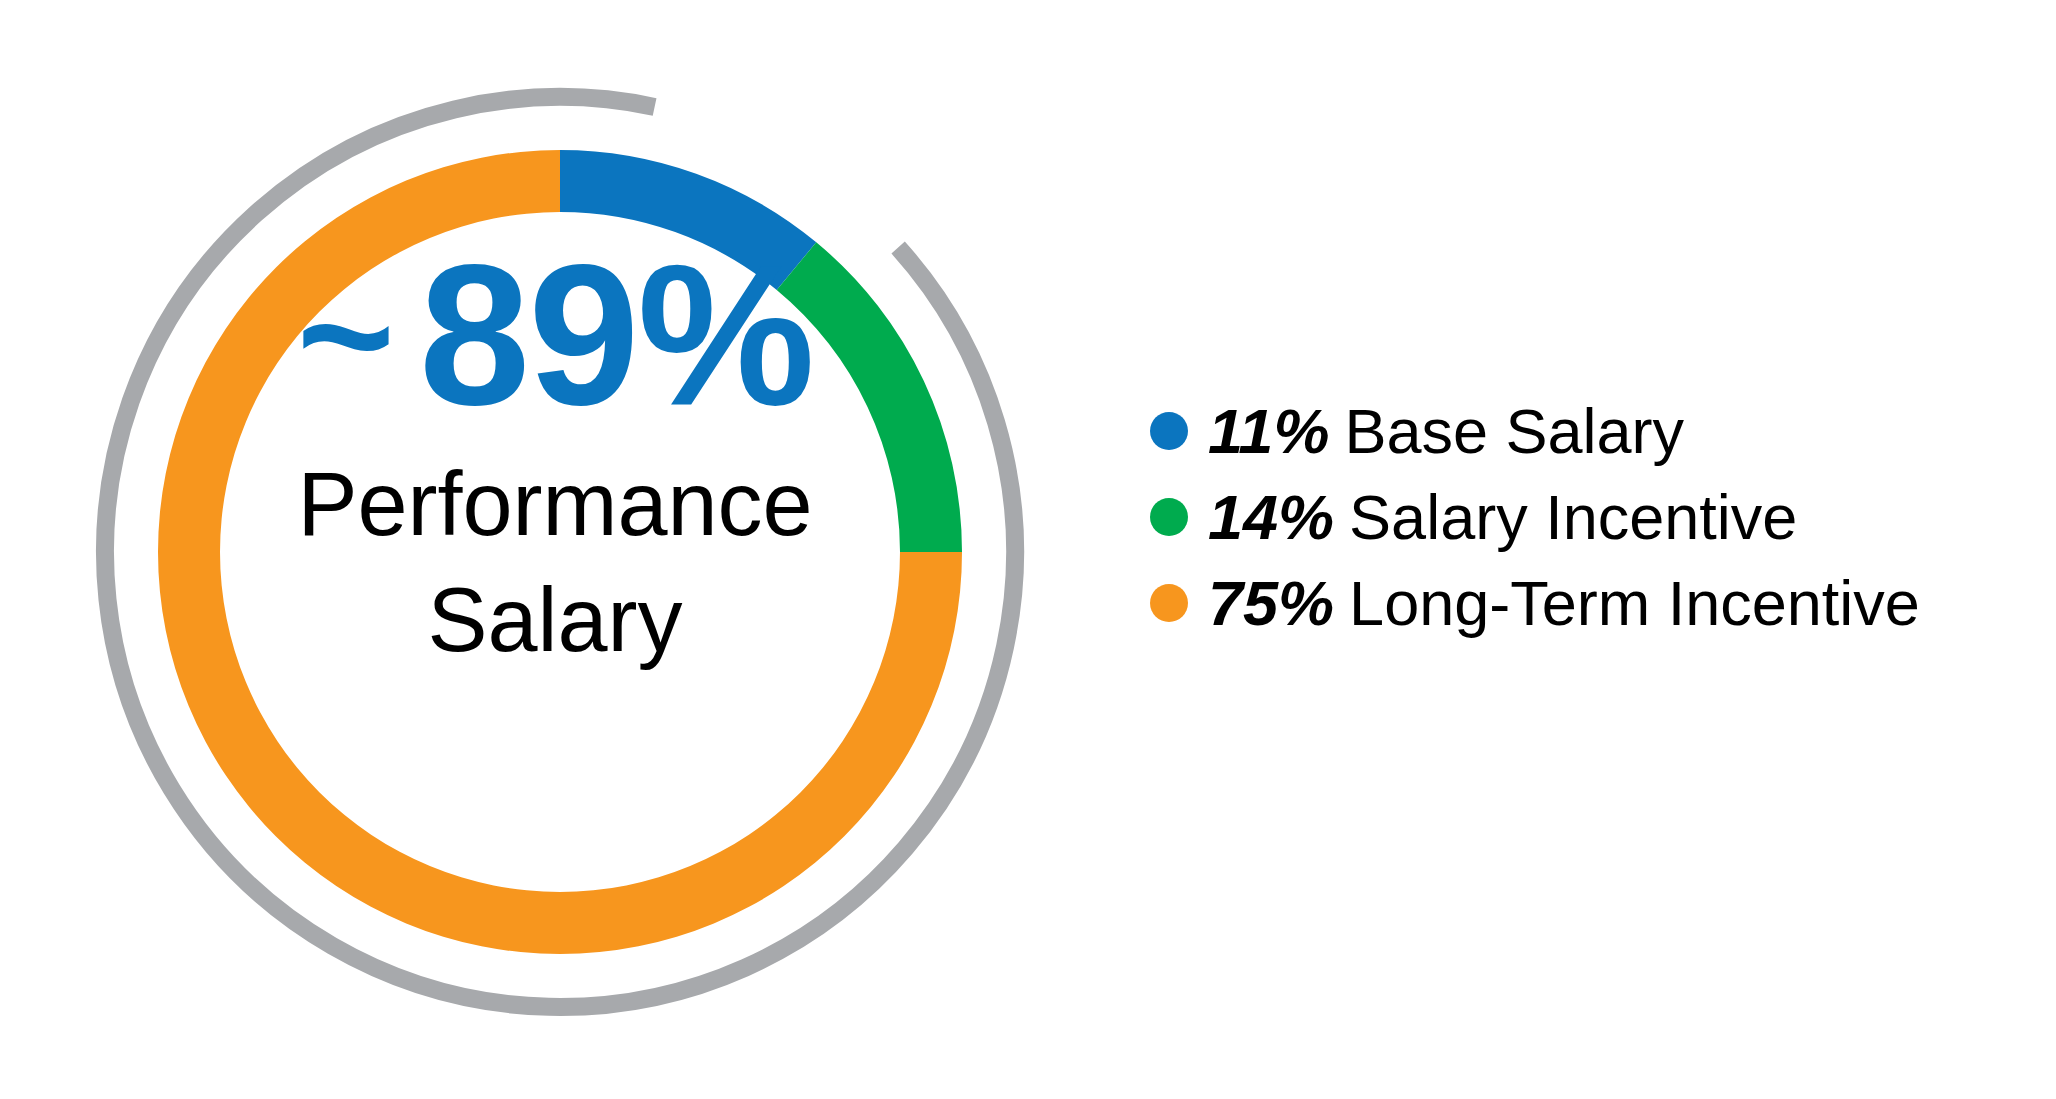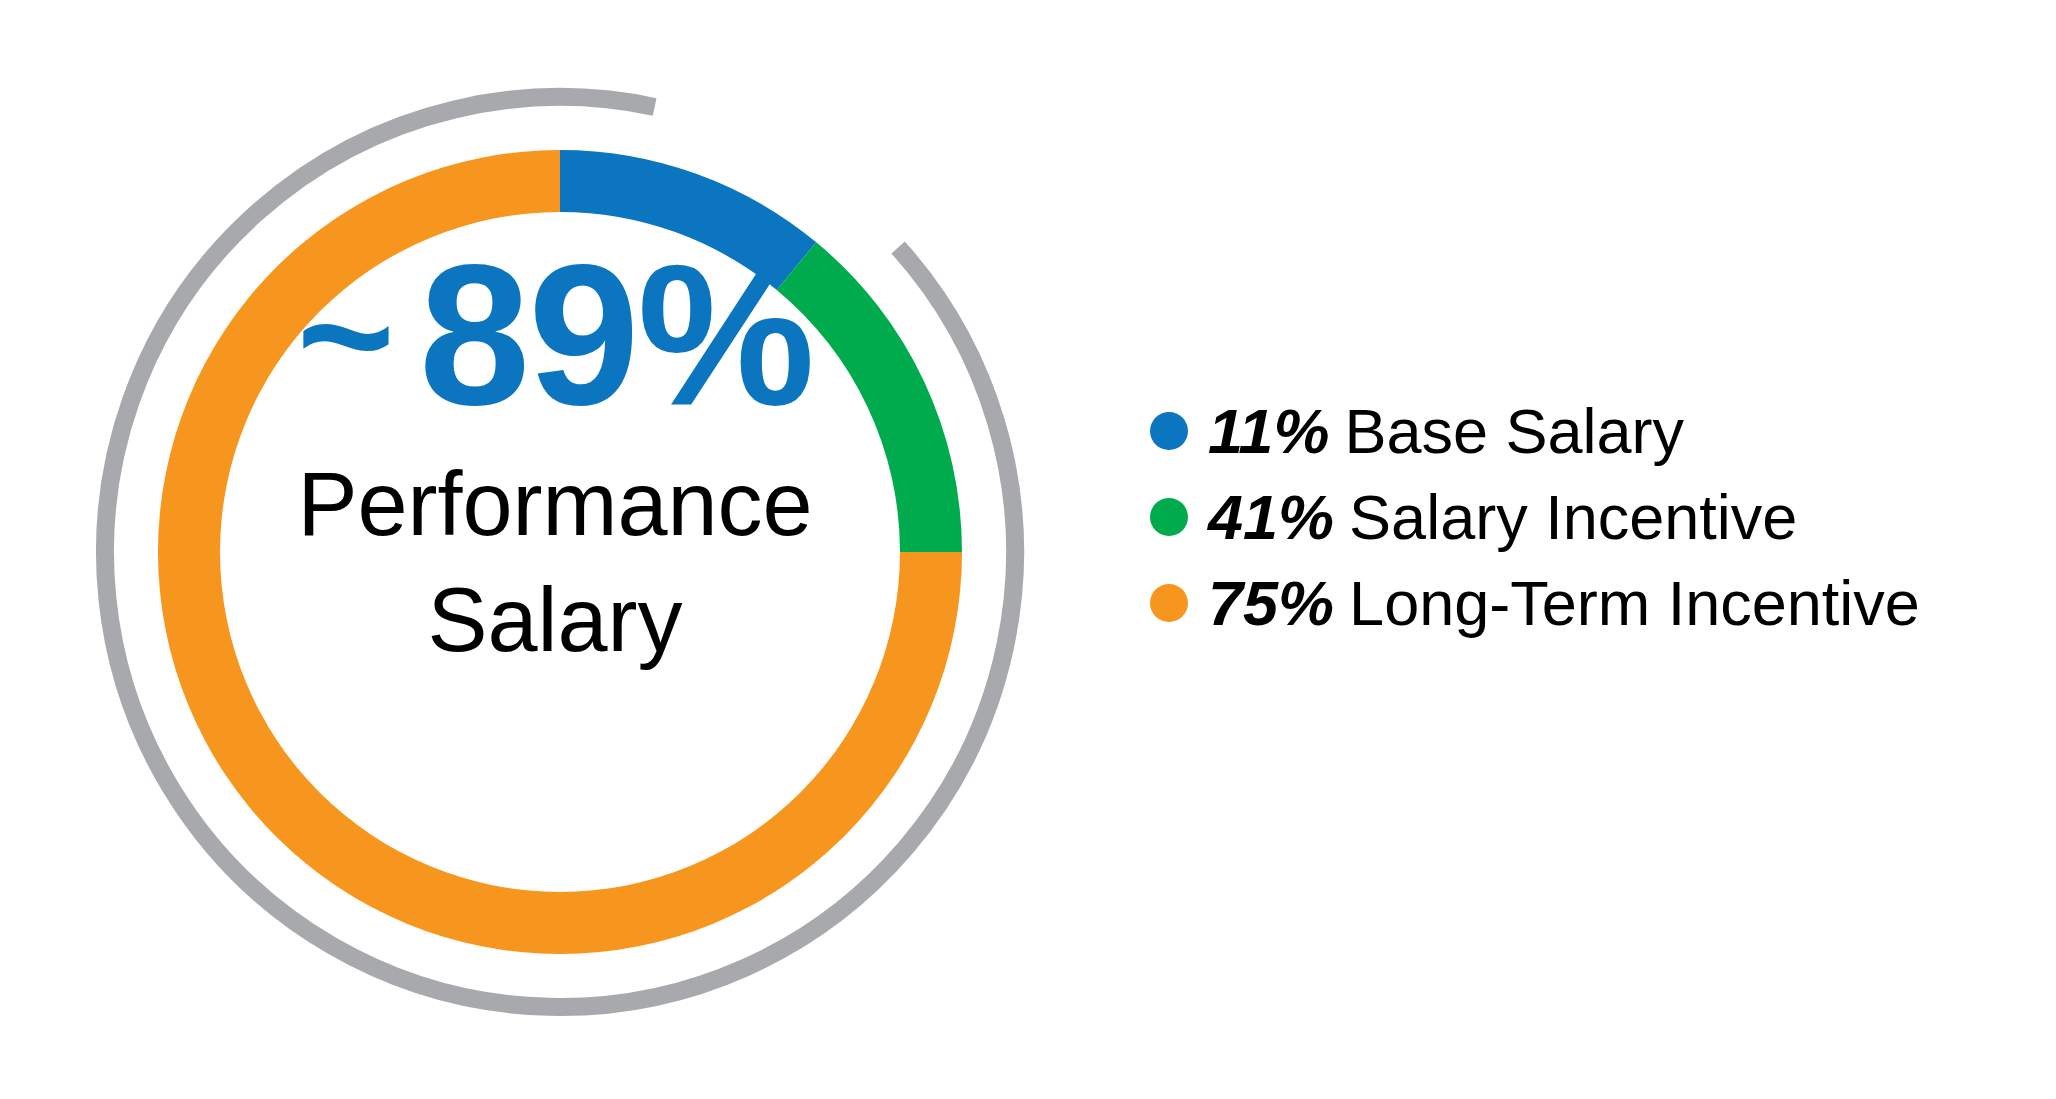--- a/index.html
+++ b/index.html
@@ -136,21 +136,21 @@
     <div class="legend-row">
       <span class="legend-dot" id="dot-0" style="background: rgb(11, 117, 191);"></span>
       <span class="legend-label">
         <span class="legend-pct">11%</span><span class="legend-name">Base Salary</span>
       </span>
     </div>
 
     <div class="legend-row">
       <span class="legend-dot" id="dot-1" style="background: rgb(0, 171, 78);"></span>
       <span class="legend-label">
-        <span class="legend-pct">41%</span><span class="legend-name">Salary Incentive</span>
+        <span class="legend-pct">14%</span><span class="legend-name">Salary Incentive</span>
       </span>
     </div>
 
     <div class="legend-row">
       <span class="legend-dot" id="dot-2" style="background: rgb(247, 150, 30);"></span>
       <span class="legend-label">
         <span class="legend-pct">75%</span><span class="legend-name">Long-Term Incentive</span>
       </span>
     </div>
 

